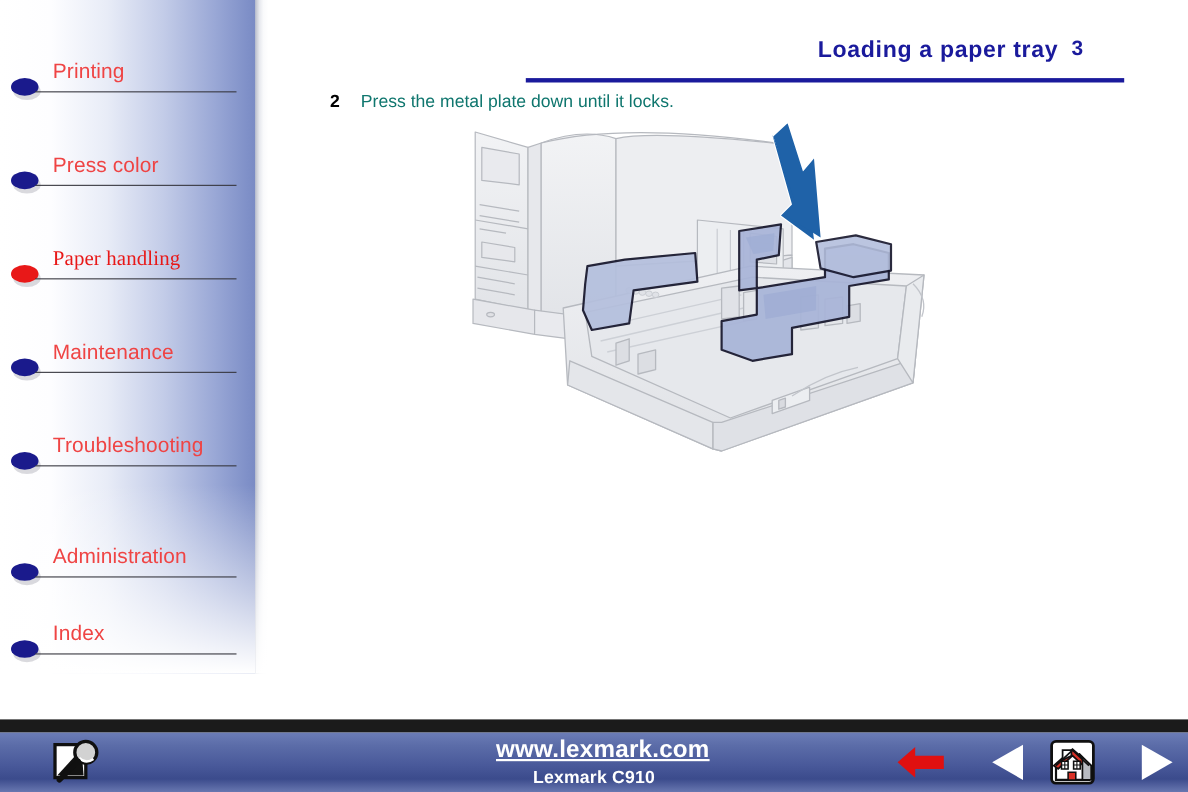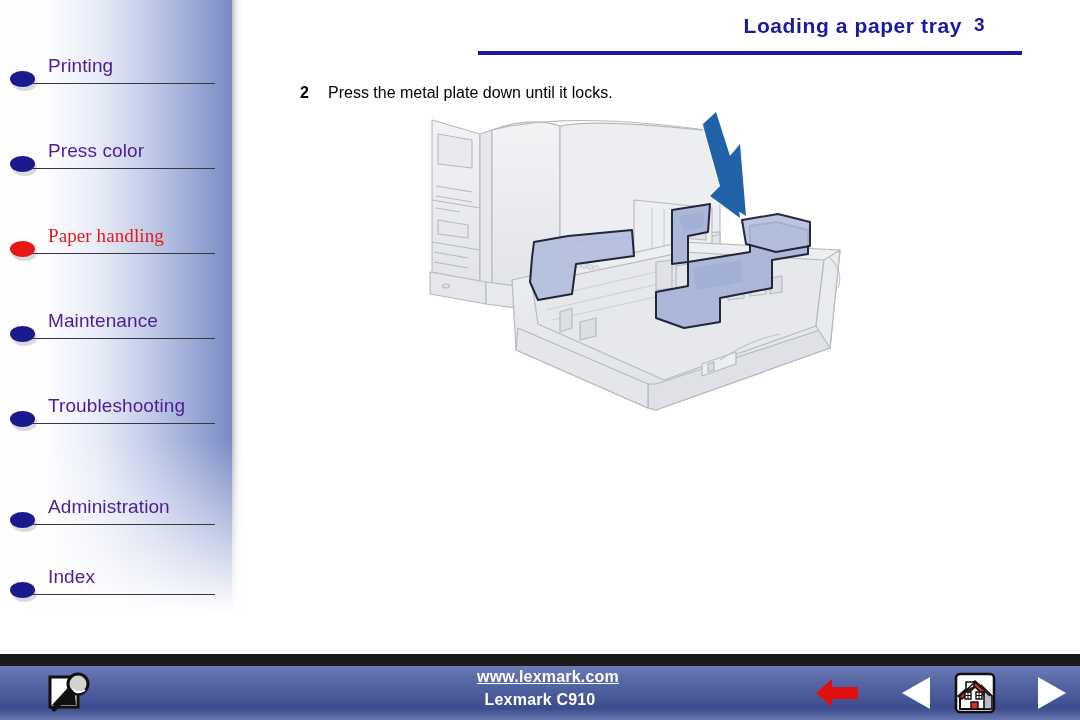--- a/index.html
+++ b/index.html
@@ -121,42 +121,42 @@
     background: #1a1a8c;
   }
   .nav-item.active .nav-bullet .dot {
     background: #e81818;
   }
   .nav-label {
     position: absolute;
     left: 38px;
     top: 0px;
     font-size: 19px;
-    color: #4c1d95;
+    color: #ef4444;
     white-space: nowrap;
     letter-spacing: 0.1px;
   }
   .nav-item.active .nav-label {
     color: #e81818;
     font-family: Liberation Serif, serif;
   }
   .nav-rule {
     position: absolute;
     left: 22px;
     top: 28px;
     width: 183px;
     height: 1px;
     background: #37373f;
   }
 
   
   .header {
     position: absolute;
     left: 478px;
-    top: 14px;
+    top: 34px;
     width: 544px;
     height: 46px;
   }
   .header-title {
     position: absolute;
     right: 60px;
     top: 0px;
     font-size: 21px;
     font-weight: bold;
     color: #1a1a9c;
@@ -196,21 +196,21 @@
     top: 0;
     font-size: 16px;
     font-weight: bold;
     color: #000000;
   }
   .step-text {
     position: absolute;
     left: 28px;
     top: 0;
     font-size: 16px;
-    color: #000000;
+    color: #0f766e;
     white-space: nowrap;
   }
 
   .figure {
     position: absolute;
     left: 420px;
     top: 112px;
     width: 450px;
     height: 300px;
   }
@@ -246,21 +246,21 @@
     height: 44px;
   }
   .footer-brand {
     position: absolute;
     left: 390px;
     top: 2px;
     width: 300px;
     text-align: center;
   }
   .footer-url {
-    font-size: 16px;
+    font-size: 22px;
     font-weight: bold;
     color: #ffffff;
     text-decoration: underline;
     letter-spacing: 0.2px;
     display: inline-block;
     margin-left: 16px;
   }
   .footer-model {
     margin-top: 5px;
     font-size: 16px;

